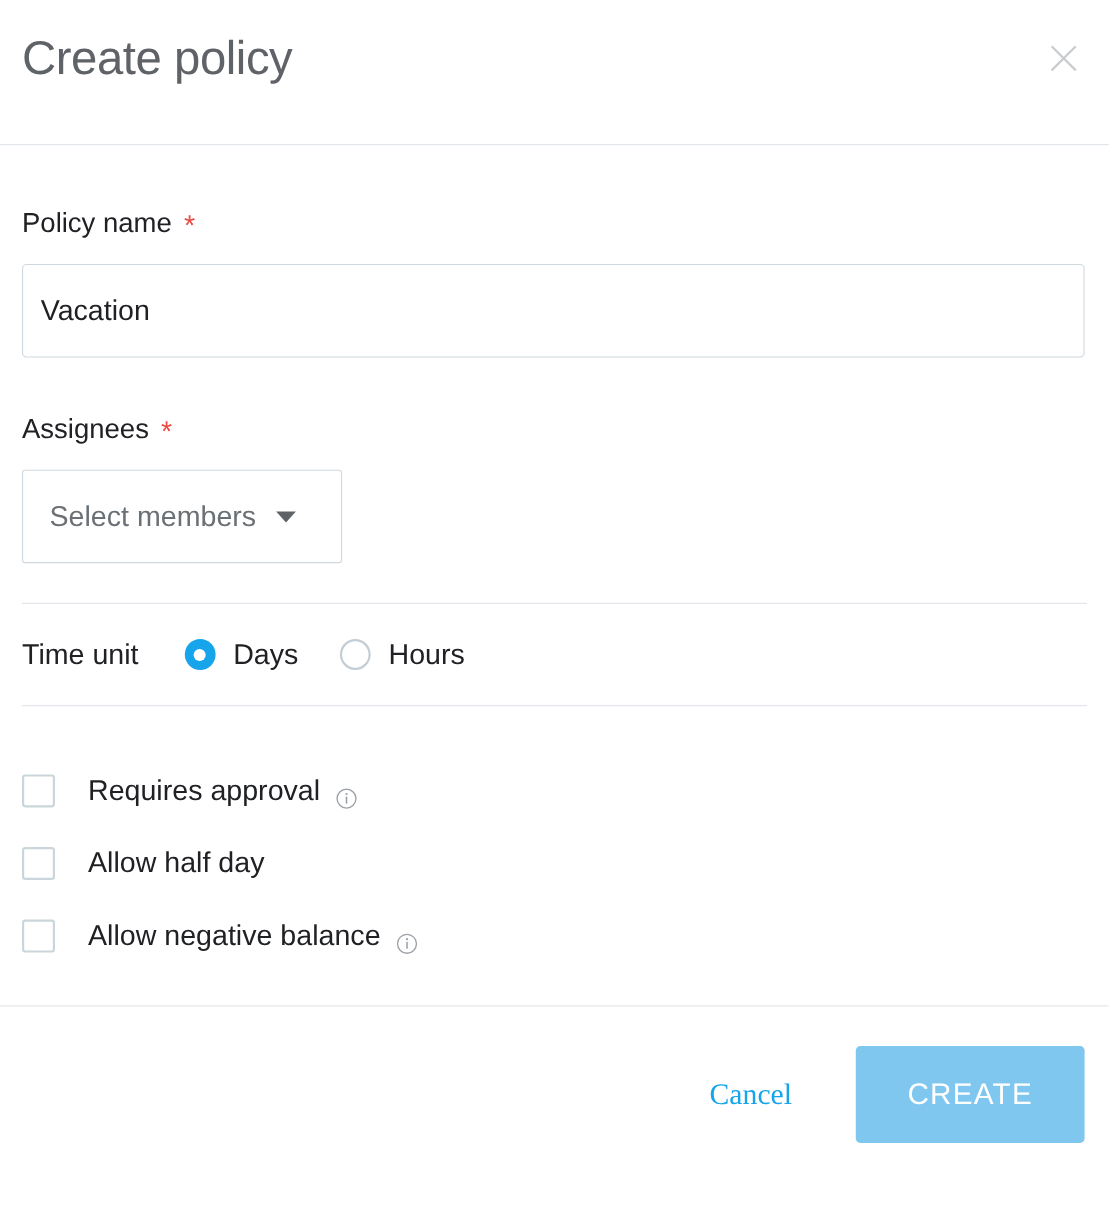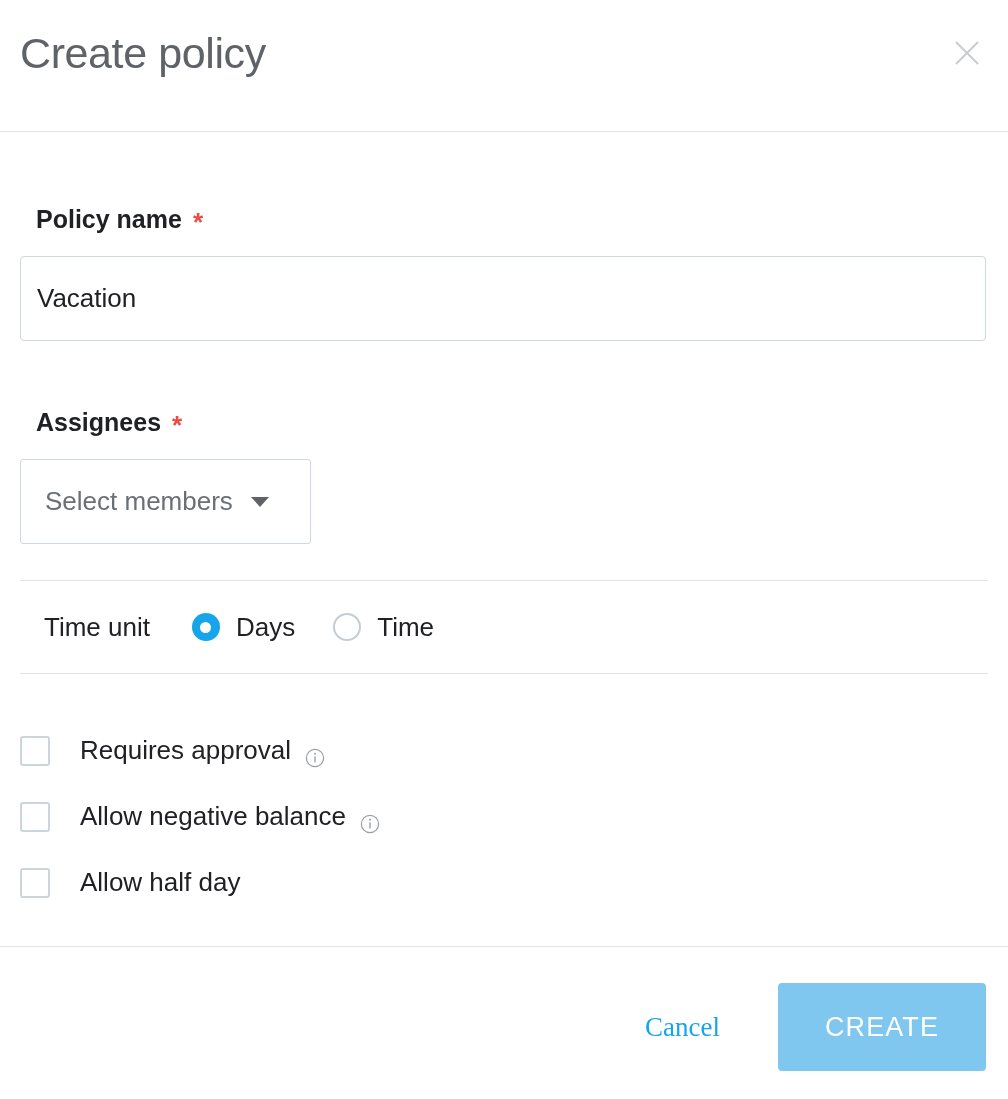--- a/index.html
+++ b/index.html
@@ -68,25 +68,24 @@
   .dialog-body {
     position: relative;
   }
 
   .field-block { padding: 0 20px; }
 
   .field-label {
     font-size: 25px;
     color: #202124;
     line-height: 30px;
-    margin: 16px;
+    margin: 0;
     display: flex;
     align-items: baseline;
     white-space: nowrap;
-    font-weight: bold;
   }
   .required-star {
     color: #ea4a42;
     font-size: 26px;
     margin-left: 11px;
     line-height: 1;
     position: relative;
     top: 3px;
   }
 
@@ -138,21 +137,20 @@
   }
 
   .spacer-before-timeunit { height: 36px; }
 
   
   .timeunit-row {
     display: flex;
     align-items: center;
     padding: 0 20px;
     height: 92px;
-    margin-left: 24px;
   }
   .timeunit-label {
     font-size: 26px;
     color: #202124;
     white-space: nowrap;
   }
   .radio-group {
     display: flex;
     align-items: flex-end;
     margin-left: 42px;
@@ -322,21 +320,21 @@
       <span class="timeunit-label">Time unit</span>
       <div class="radio-group">
 
         <div class="radio-option">
           <span class="radio-mark on"></span>
           <span class="radio-text">Days</span>
         </div>
 
         <div class="radio-option">
           <span class="radio-mark off"></span>
-          <span class="radio-text">Time</span>
+          <span class="radio-text">Hours</span>
         </div>
 
       </div>
     </div>
 
     <div class="divider-inset"></div>
 
     <div class="checkbox-list">
 
       <div class="checkbox-row">
@@ -347,35 +345,35 @@
             <circle cx="10" cy="10" r="8.6" fill="none" stroke="#9aa0a6" stroke-width="1.2"></circle>
             <circle cx="10" cy="5.8" r="1" fill="#9aa0a6"></circle>
             <rect x="9.3" y="8.2" width="1.4" height="6.4" rx="0.6" fill="#9aa0a6"></rect>
           </svg>
         </span>
       </div>
 
 
       <div class="checkbox-row">
         <span class="checkbox-mark"></span>
+        <span class="checkbox-text">Allow half day</span>
+      </div>
+
+      <div class="checkbox-row">
+        <span class="checkbox-mark"></span>
         <span class="checkbox-text">Allow negative balance</span>
         <span class="info-icon">
           <svg width="20" height="20" viewBox="0 0 20 20" aria-hidden="true">
             <circle cx="10" cy="10" r="8.6" fill="none" stroke="#9aa0a6" stroke-width="1.2"></circle>
             <circle cx="10" cy="5.8" r="1" fill="#9aa0a6"></circle>
             <rect x="9.3" y="8.2" width="1.4" height="6.4" rx="0.6" fill="#9aa0a6"></rect>
           </svg>
         </span>
       </div>
 
-      <div class="checkbox-row">
-        <span class="checkbox-mark"></span>
-        <span class="checkbox-text">Allow half day</span>
-      </div>
-
     </div>
 
     <div class="checkbox-list-bottom-gap"></div>
   </div>
 
   <div class="divider-full"></div>
 
   <div class="dialog-footer">
     <button class="cancel-button">Cancel</button>
     <button class="create-button">CREATE</button>

